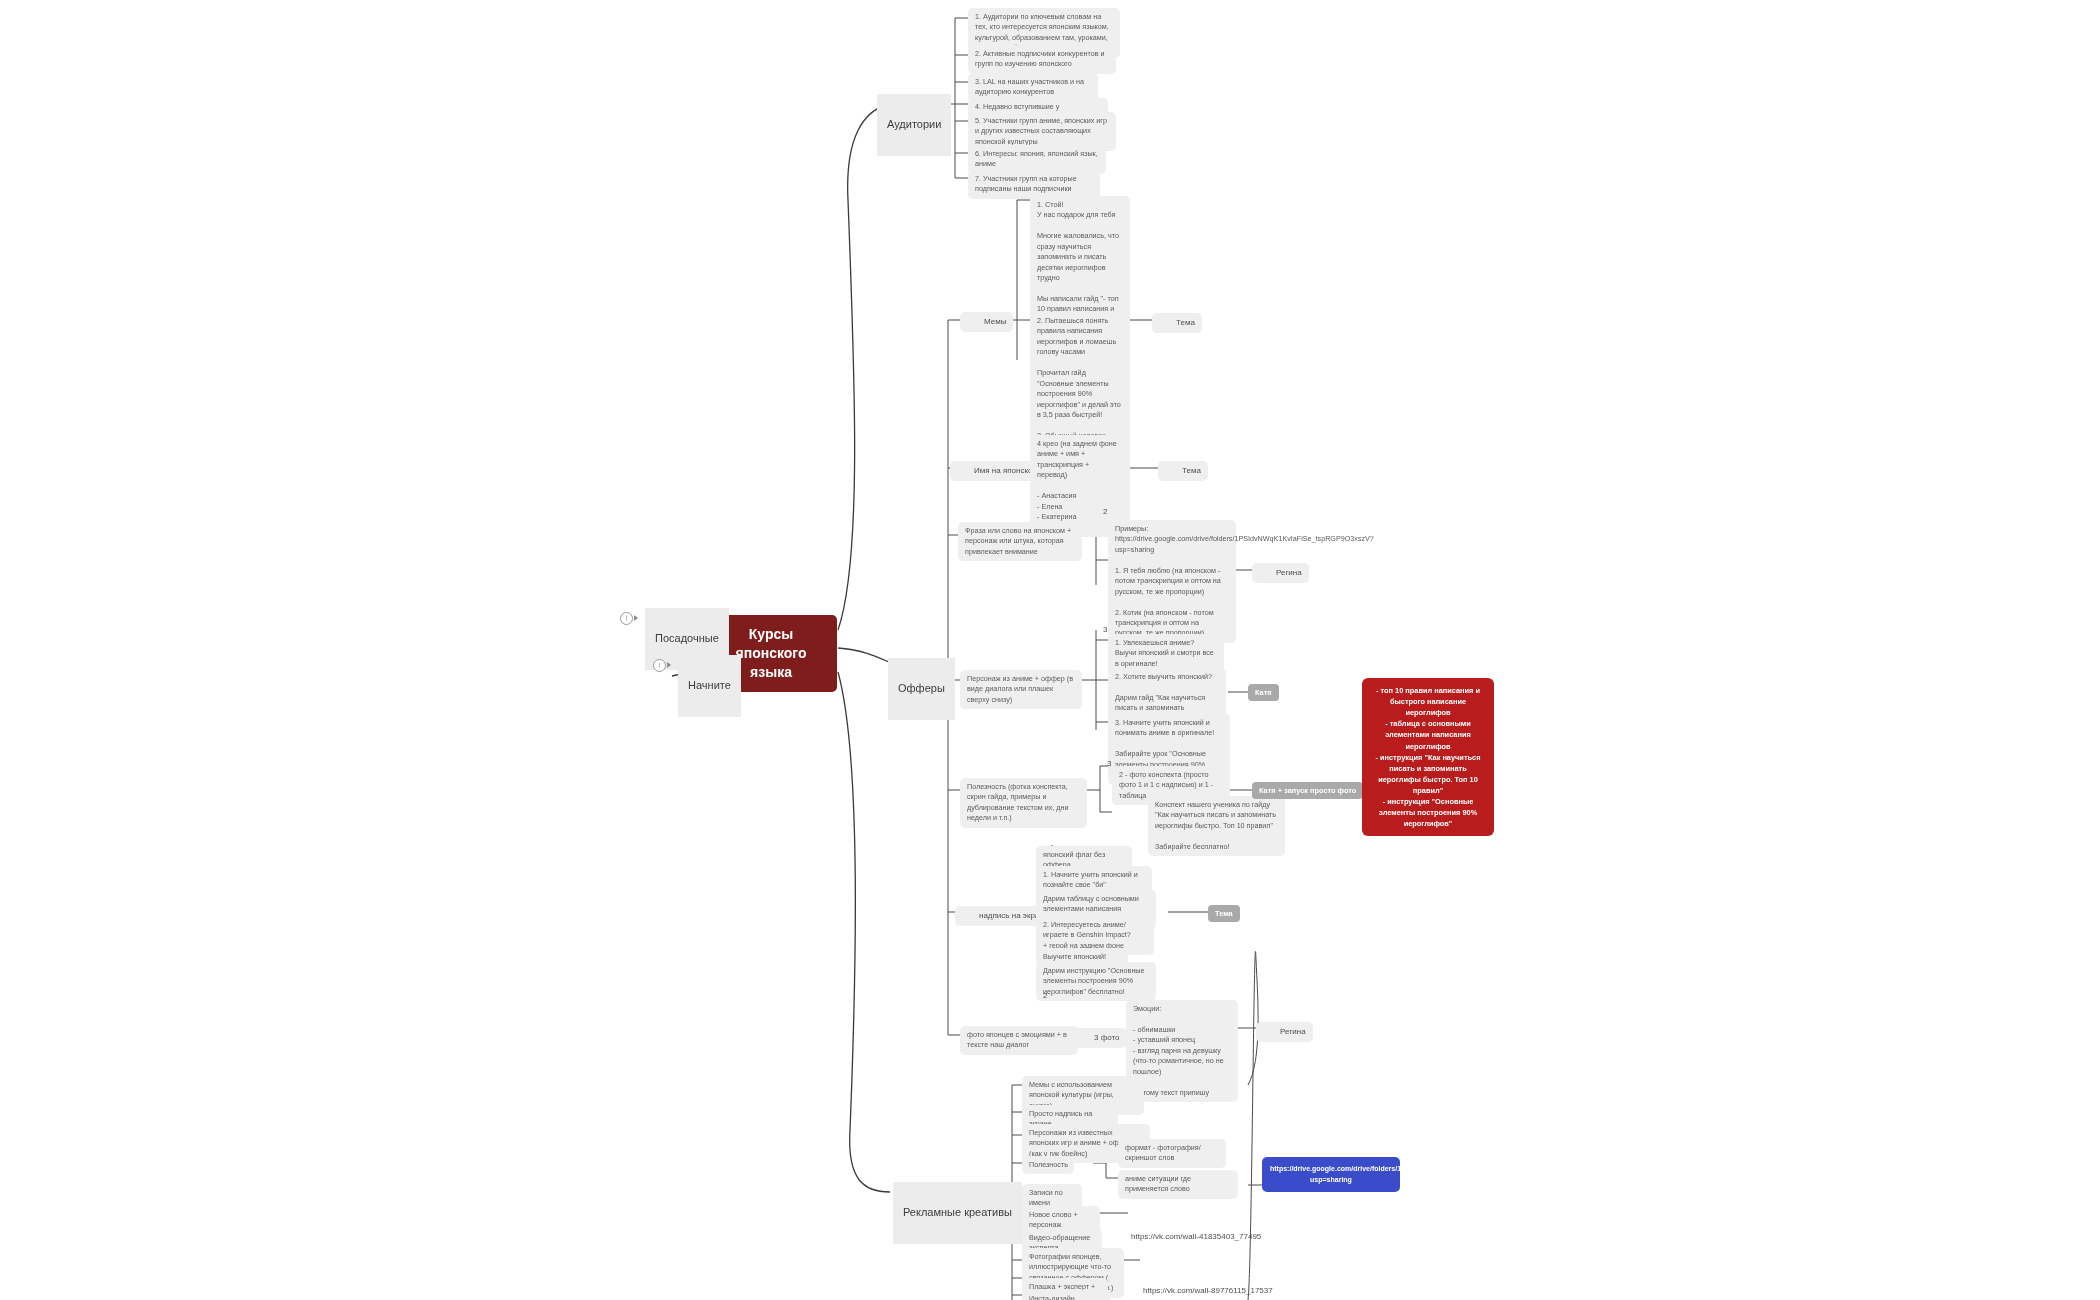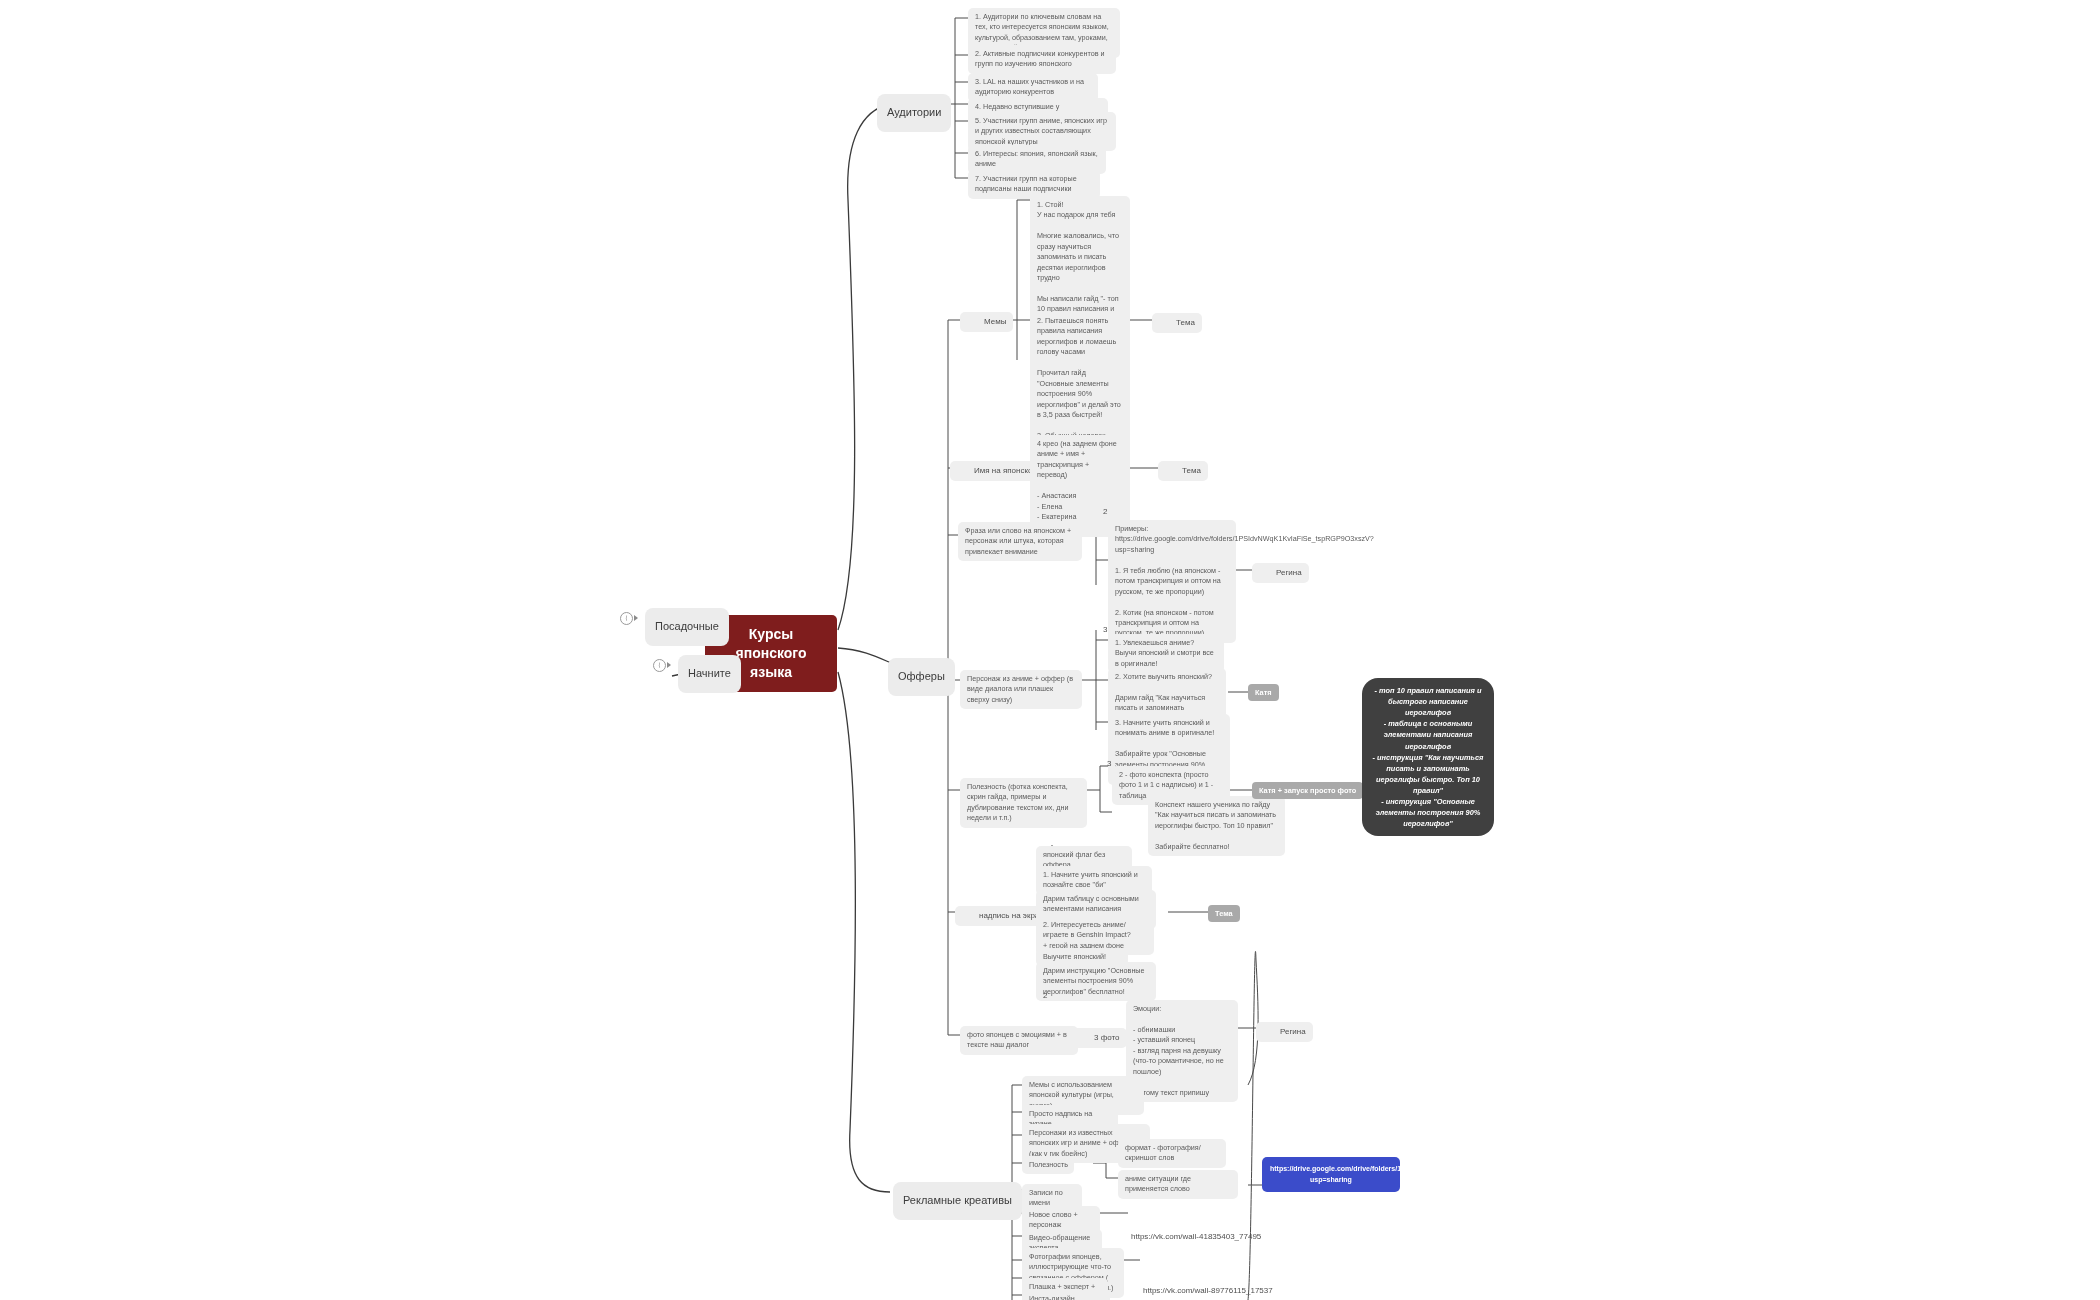--- a/index.html
+++ b/index.html
@@ -32,37 +32,36 @@
     text-align:center;
     border-radius:5px;
     padding:10px 14px;
     width:132px;
     box-sizing:border-box;
   }
   .lvl1{
     font-size:11px;
     color:#3c3c3c;
     background:#ececec;
-    padding:11px 10px;
-    border-radius:8px;
+    padding:23px 10px;
+    border-radius:0;
   }
   .lvl2{font-size:8px;color:#4f4f4f;padding-left:24px;}
   .gray-box{
     position:absolute;
-    background:#404040;
+    background:#b91c1c;
     color:#ffffff;
     font-weight:bold;
     font-size:7.4px;
     line-height:1.5;
     text-align:center;
-    border-radius:16px;
+    border-radius:6px;
     padding:7px 9px;
     box-sizing:border-box;
     white-space:pre-line;
-    font-style:italic;
   }
   .gray-pill{
     position:absolute;
     background:#a9a9a9;
     color:#ffffff;
     font-weight:bold;
     font-size:7.4px;
     border-radius:4px;
     padding:4px 7px;
     box-sizing:border-box;

